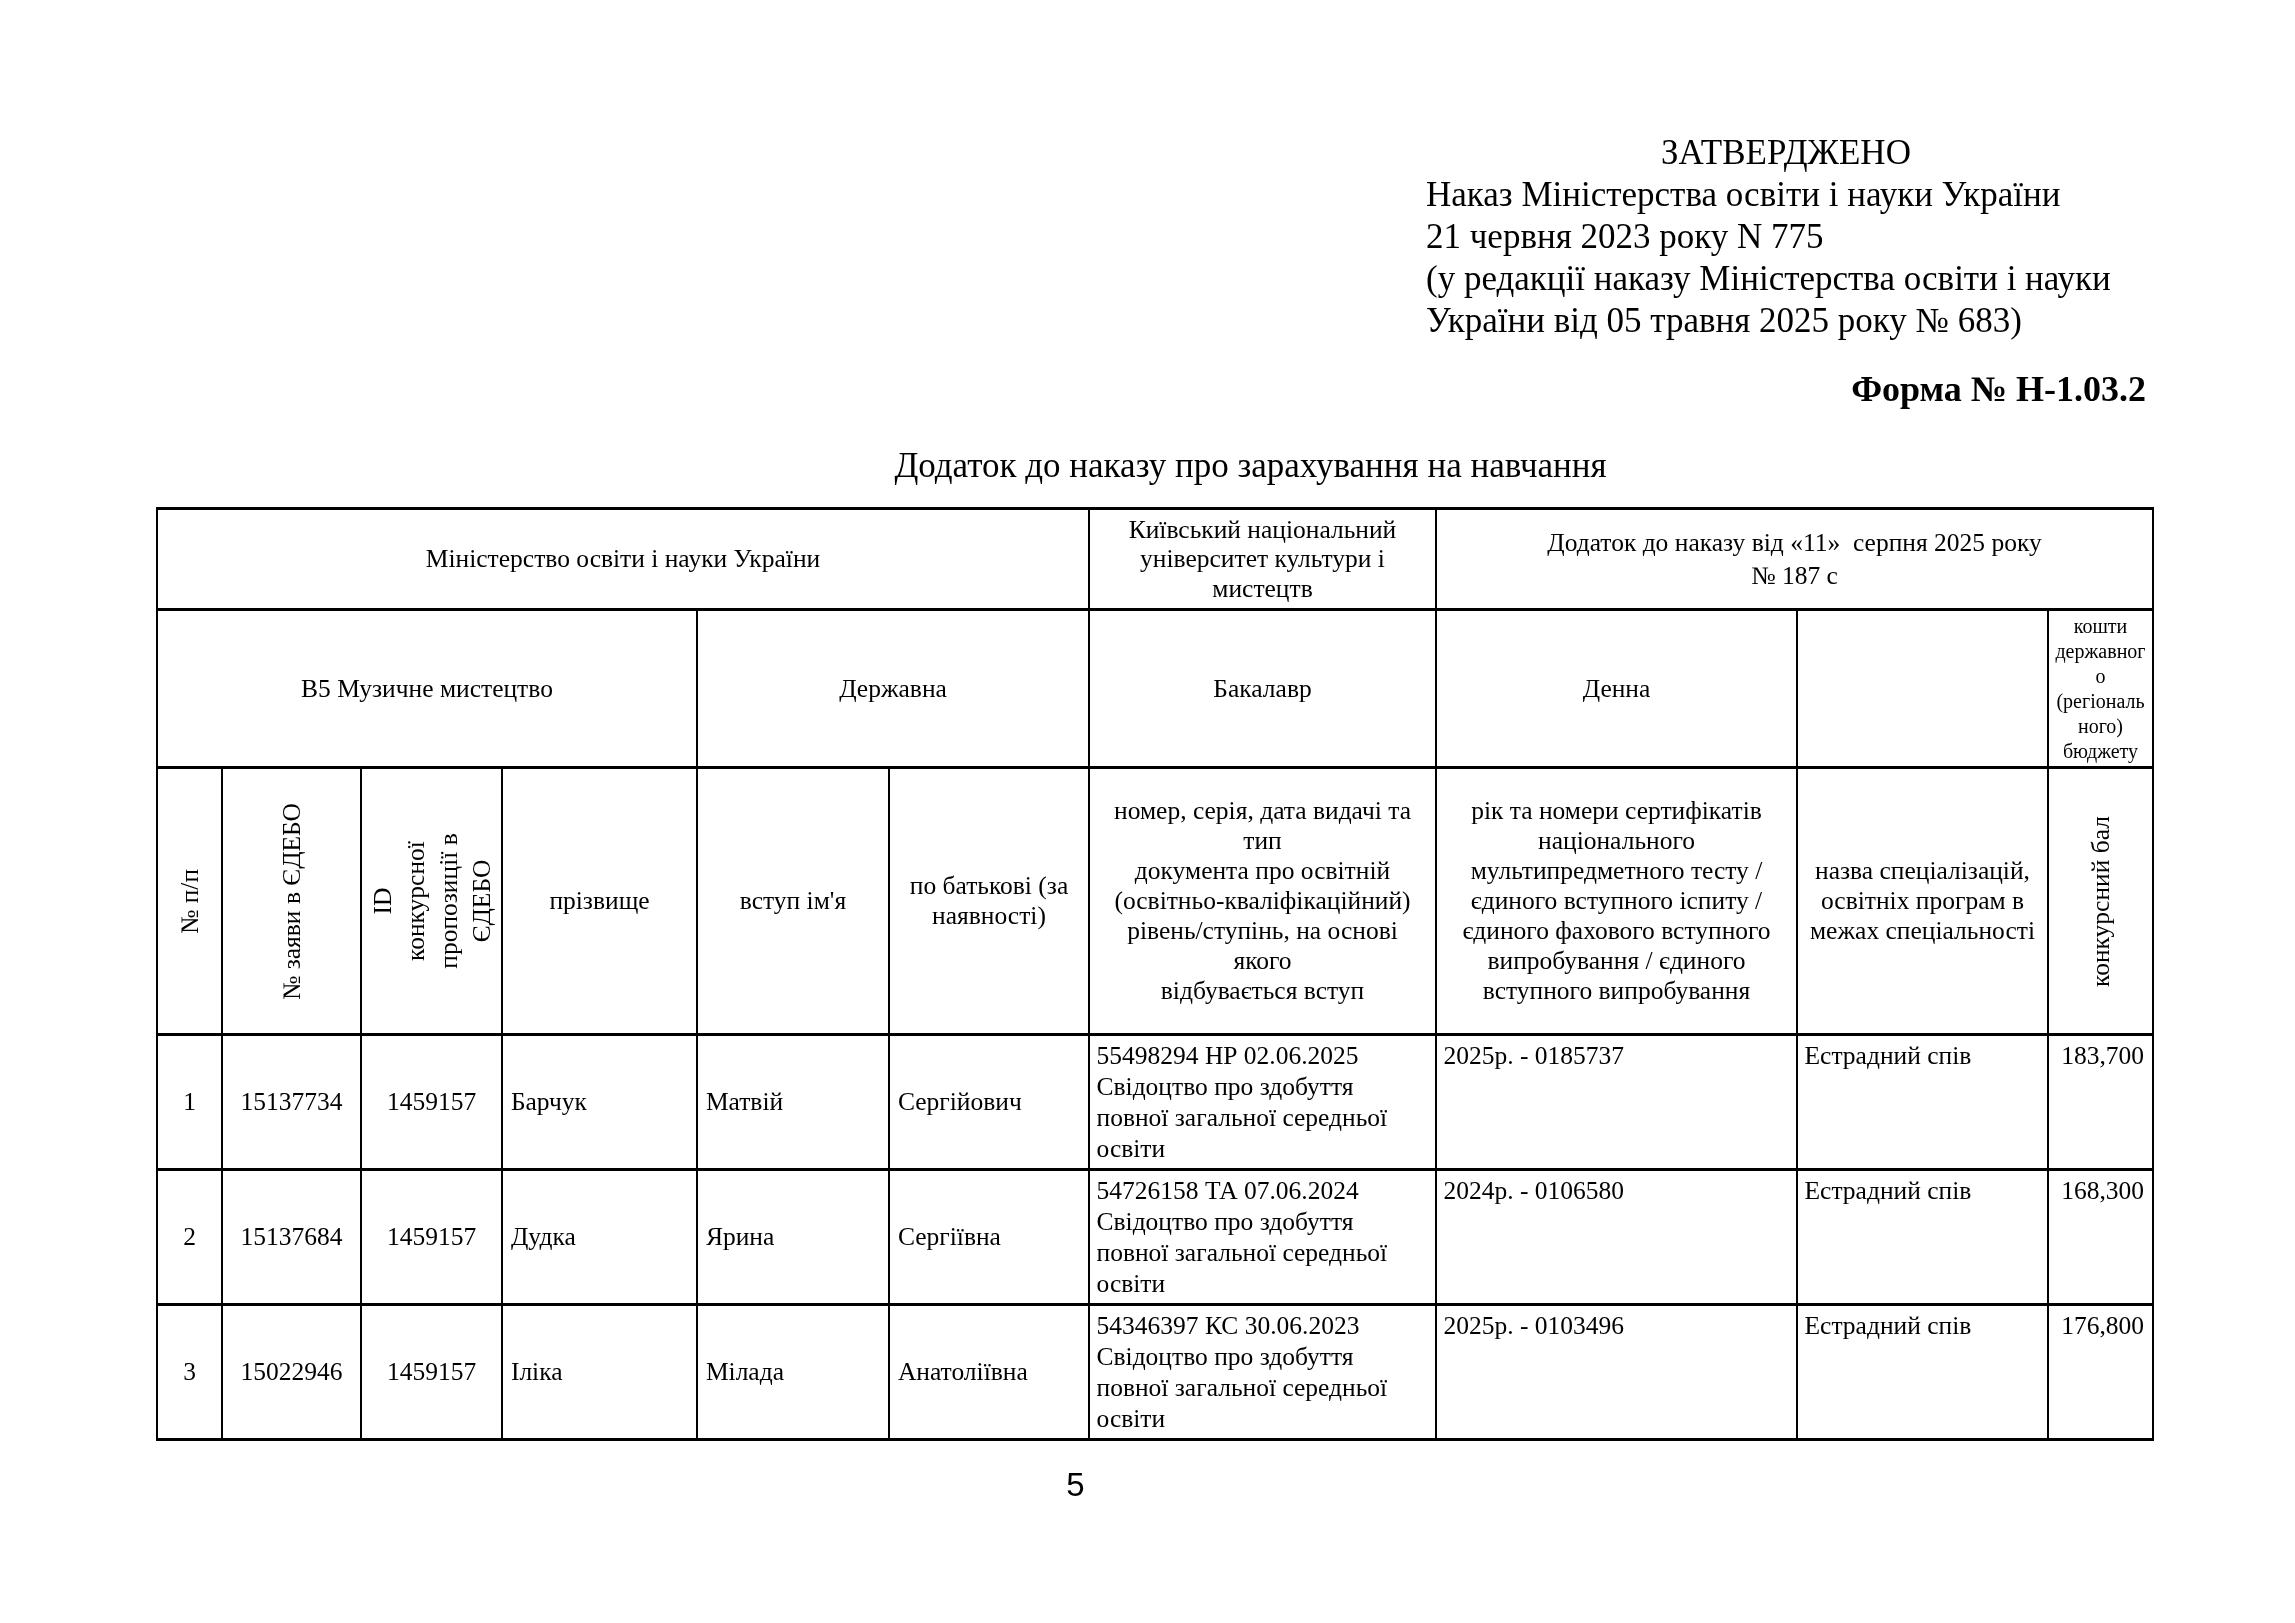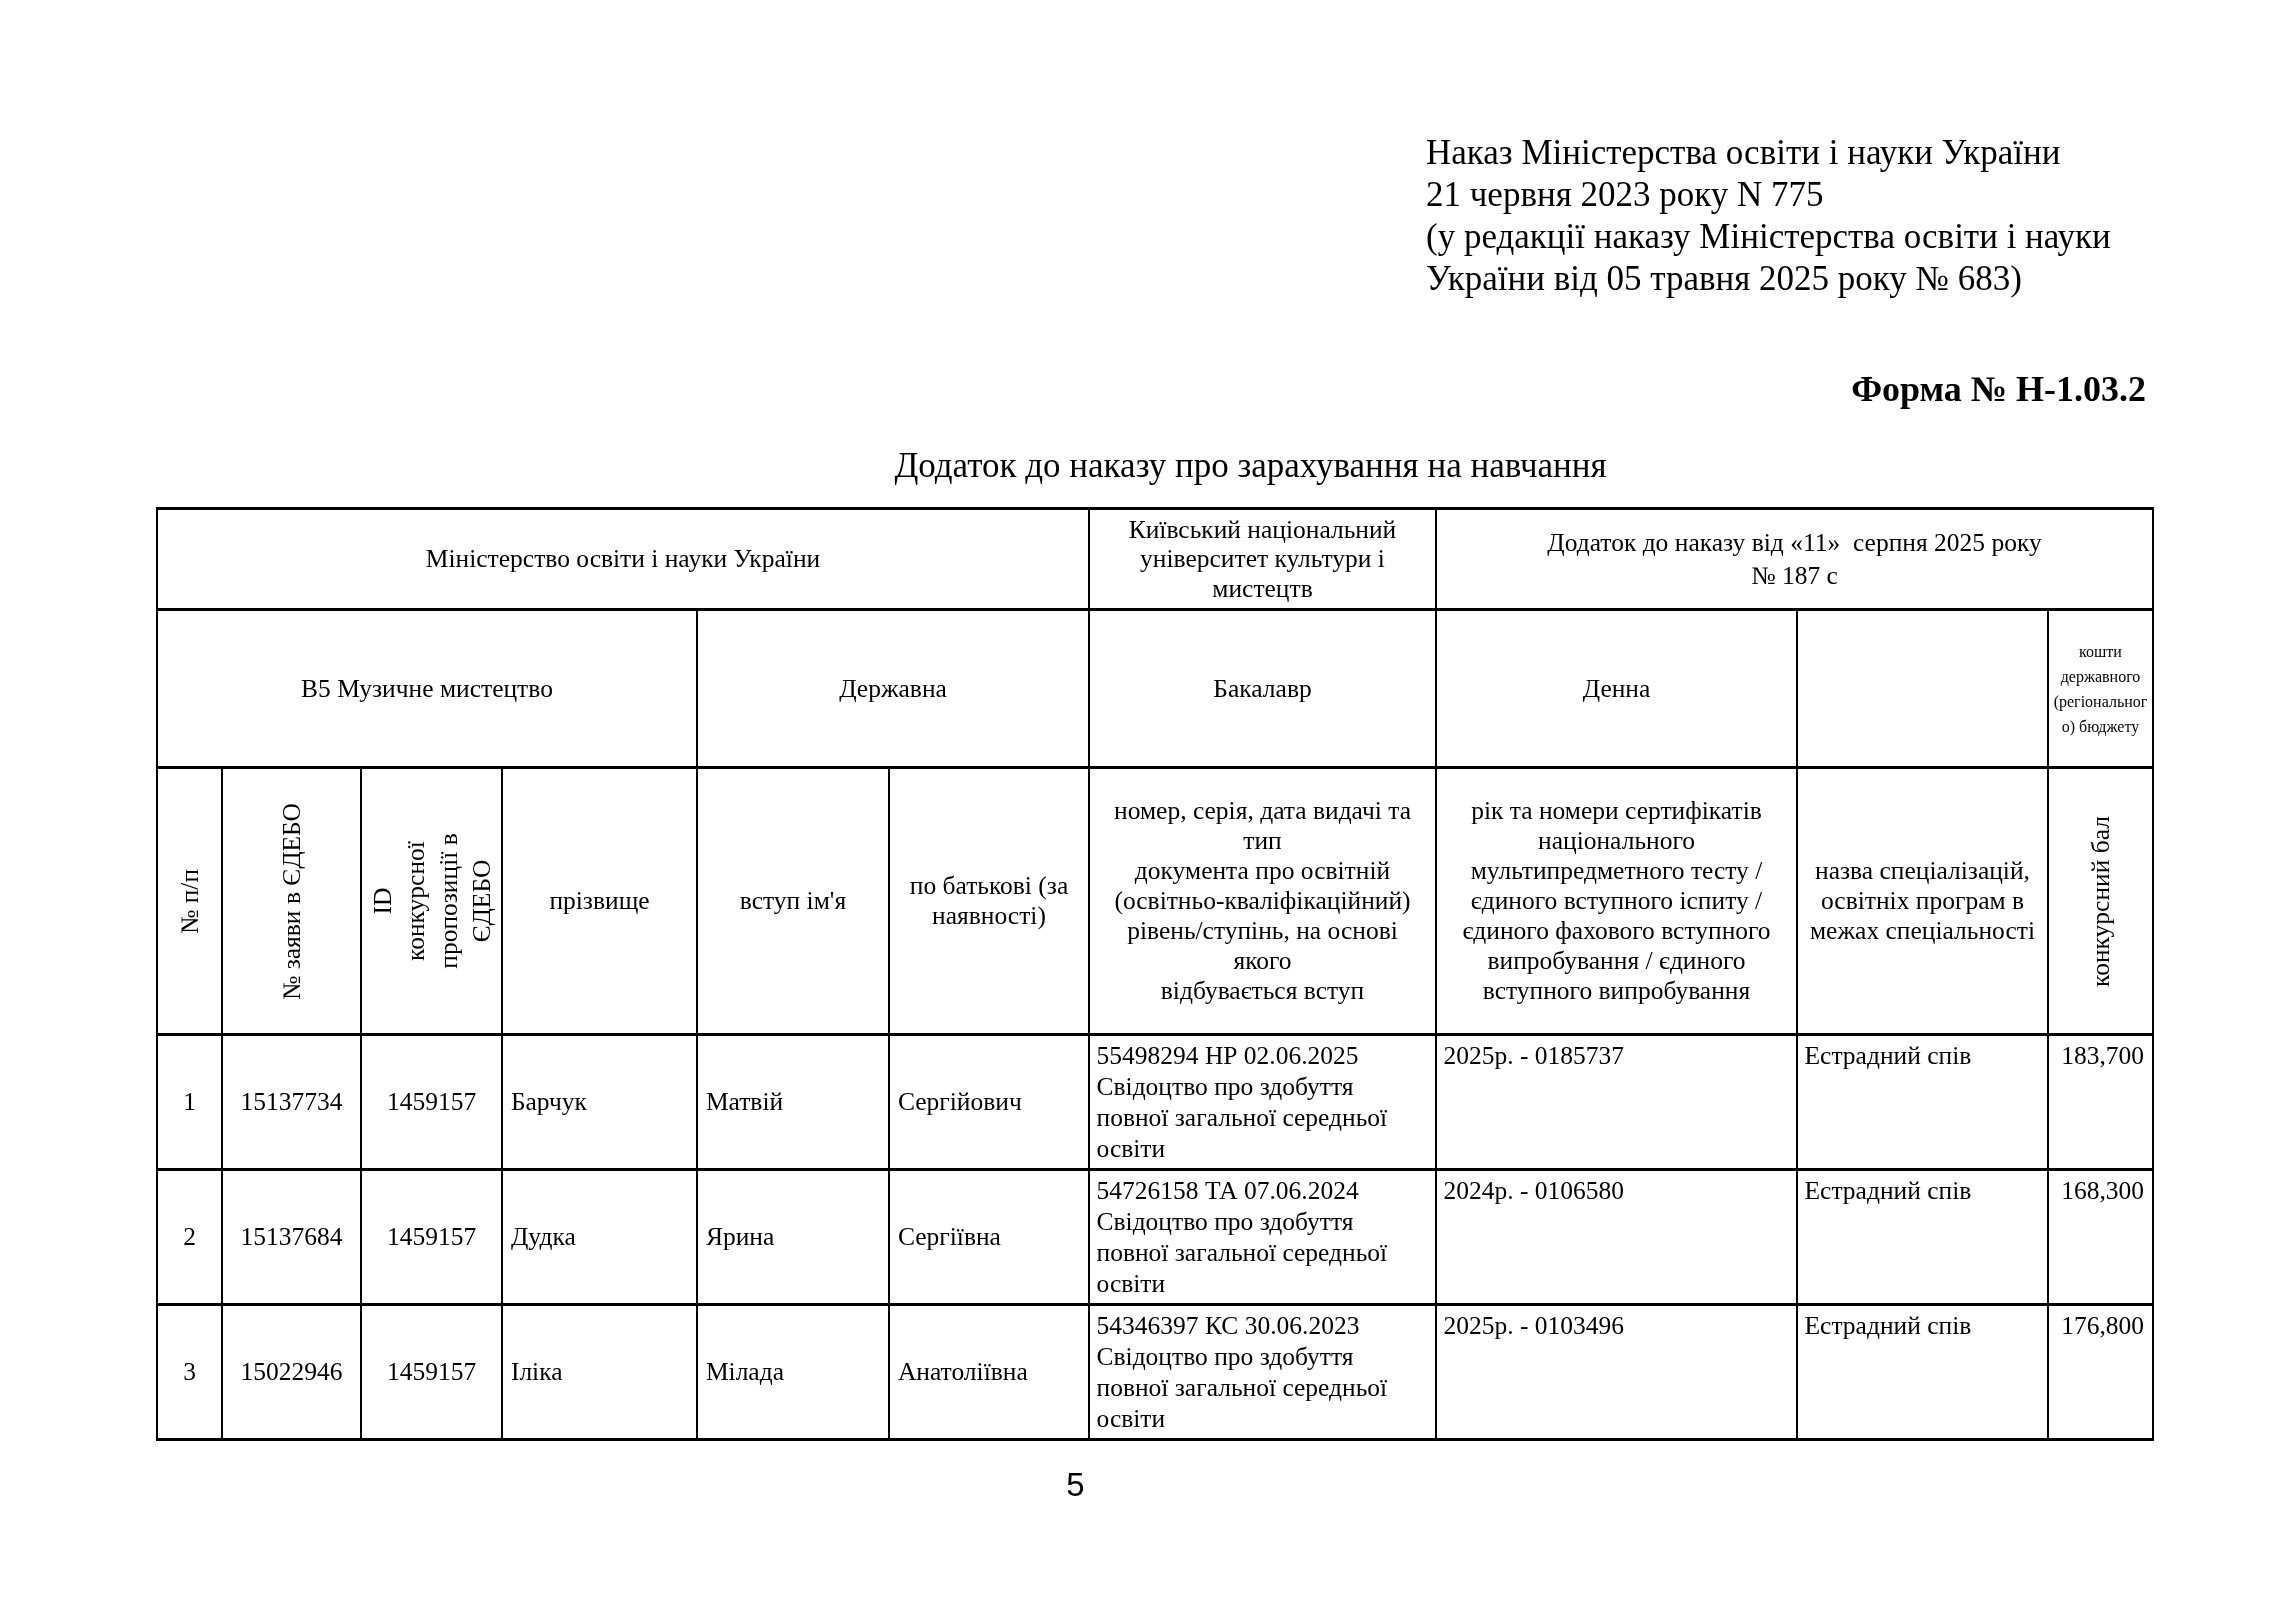--- a/index.html
+++ b/index.html
@@ -15,38 +15,39 @@
   table.main{position:absolute;left:156px;top:507px;width:1998px;border-collapse:collapse;table-layout:fixed;border:2.6px solid #000;border-top-width:3.3px;border-bottom-width:3.3px;}
   td{border:2px solid #000;border-top-width:3.3px;border-bottom-width:3.3px;padding:1.3px 5.2px;overflow:hidden;font-size:25.5px;vertical-align:middle;text-align:center;line-height:30px;}
   tr.r1{height:101px;}
   tr.r2{height:158px;}
   tr.r3{height:267px;}
   tr.data-row{height:135px;}
   .uni-cell{line-height:29.5px;padding:1.3px 5.2px;margin-top:37px;}
   .order-cell{line-height:33px;}
   .pre{white-space:pre-line;}
   .prew{white-space:pre-wrap;}
-  .budget{font-size:16px;line-height:25px;overflow-wrap:break-word;word-break:break-word;padding:1.3px 3.9px;}
+  .budget{font-size:20px;line-height:25px;overflow-wrap:break-word;word-break:break-word;padding:1.3px 3.9px;}
   .rot{position:relative;padding:0;}
   .rot .fill{height:259px;display:flex;align-items:center;justify-content:center;}
   .vtext{transform:rotate(-90deg);white-space:nowrap;font-size:25.5px;line-height:29px;}
   .vtext.wide{white-space:normal;width:249px;text-align:center;line-height:33px;}
   .c-num{text-align:center;}
   .c-id{text-align:center;}
   .c-name{text-align:left;padding-left:7.9px;}
   .c-doc{text-align:left;vertical-align:top;line-height:31px;padding:3.9px 6.5px;}
   .c-cert{text-align:left;vertical-align:top;padding:3.9px 6.5px;line-height:31px;}
   .c-spec{text-align:left;vertical-align:top;padding:3.9px 6.5px;line-height:31px;}
   .c-score{text-align:right;vertical-align:top;padding:3.9px 7.9px;line-height:31px;}
   .page-num{position:absolute;left:1010px;top:1466px;width:131px;text-align:center;font-size:33px;font-family:"Liberation Sans","DejaVu Sans",sans-serif;}
 </style>
 </head>
 <body>
 
 <div class="approval">
+  <div class="stamp">ЗАТВЕРДЖЕНО</div>
   <div>Наказ Міністерства освіти і науки України</div>
   <div>21 червня 2023 року N 775</div>
   <div>(у редакції наказу Міністерства освіти і науки</div>
   <div>України від 05 травня 2025 року № 683)</div>
 </div>
 
 <div class="form-label">Форма № Н-1.03.2</div>
 
 <div class="doc-title">Додаток до наказу про зарахування на навчання</div>
 

